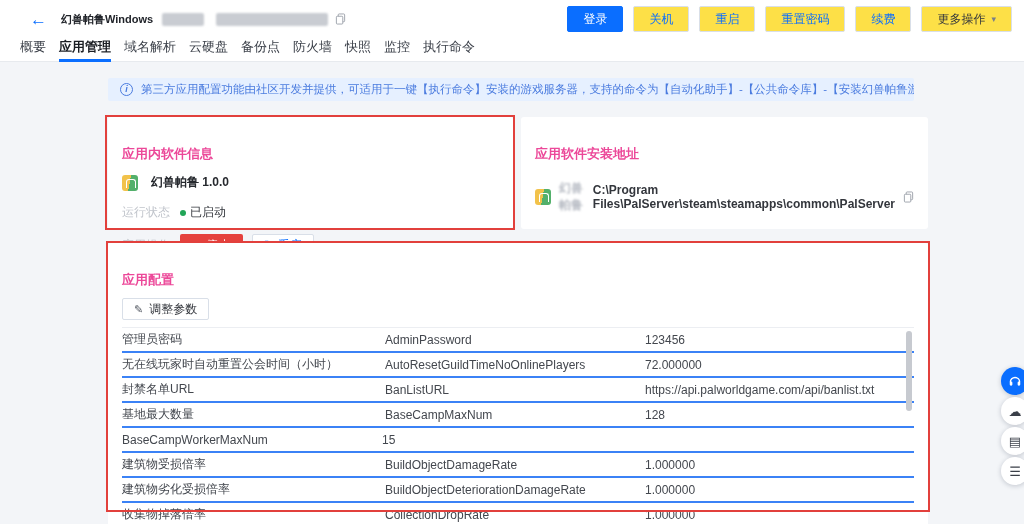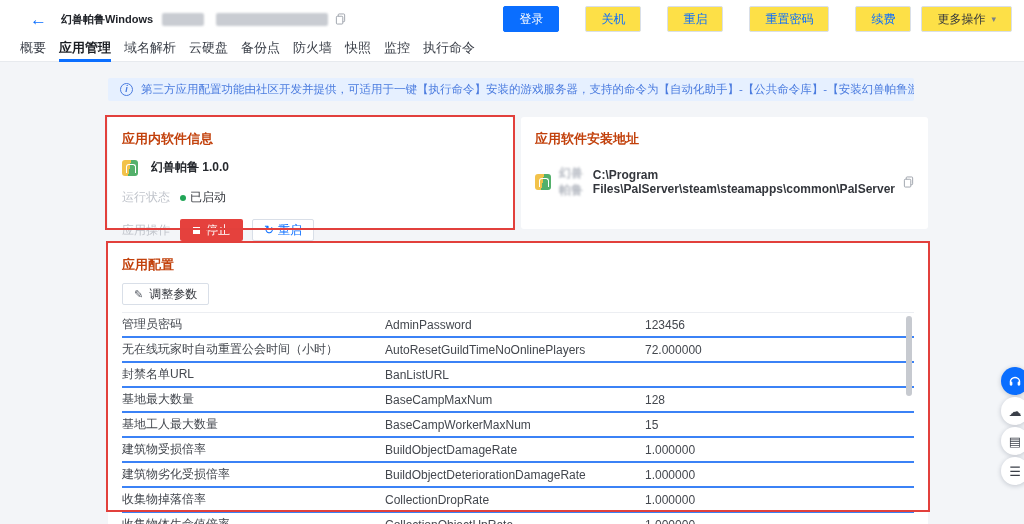--- a/index.html
+++ b/index.html
@@ -12,41 +12,41 @@
 
   
   .chrome{position:absolute;top:0;left:0;right:0;height:62px;background:#fff;border-bottom:1px solid #e7eaee;}
   .topbar{height:38px;display:flex;align-items:center;padding:0 12px 0 30px;}
   .back{color:var(--primary);font-size:17px;line-height:1;cursor:pointer;margin-right:14px;}
   .win-title{font-size:11px;font-weight:bold;color:#21242a;}
   .redact{height:13px;border-radius:2px;background:#c9ccd2;filter:blur(1.3px);display:inline-block;}
   .redact.r1{width:42px;margin-left:9px;}
   .redact.r2{width:112px;margin-left:12px;}
   .copy-ic{margin-left:7px;display:inline-flex;cursor:pointer;}
-  .actions{margin-left:auto;display:flex;gap:26px;align-items:center;}
+  .actions{margin-left:auto;display:flex;gap:10px;align-items:center;}
   .btn{height:26px;padding:0 15px;font-size:12px;border-radius:2px;display:inline-flex;align-items:center;cursor:pointer;background:#fde047;border:1px solid #d9dfe8;color:var(--primary);font-family:inherit;}
   .btn.primary{background:var(--primary);border-color:var(--primary);color:#fff;}
   .btn.more{color:#33363c;gap:6px;}
   .caret{font-size:9px;color:#7a7f88;}
 
-  .tabs{display:flex;gap:13px;padding-left:20px;height:24px;align-items:stretch;}
+  .tabs{display:flex;gap:13px;padding-left:20px;height:24px;align-items:stretch;font-family:Liberation Mono, monospace;}
   .tab{position:relative;font-size:13px;color:#3a3f48;line-height:20px;cursor:pointer;white-space:nowrap;}
   .tab.active{font-weight:bold;color:#1c1f24;}
   .tab.active::after{content:"";position:absolute;left:0;right:0;bottom:0;height:3px;background:var(--primary);}
 
   
   .banner{position:absolute;left:108px;top:78px;width:806px;height:23px;background:var(--banner-bg);border-radius:2px;display:flex;align-items:center;gap:8px;padding:0 12px;font-size:11.5px;color:var(--banner-text);white-space:nowrap;overflow:hidden;}
   .info-ic{flex:none;width:13px;height:13px;border:1px solid var(--banner-text);border-radius:50%;font-size:9px;line-height:11px;text-align:center;font-style:italic;font-weight:bold;}
 
   
   .card{position:absolute;background:#fff;border-radius:3px;}
   #card-software{left:108px;top:117px;width:405px;height:112px;}
   #card-path{left:521px;top:117px;width:407px;height:112px;}
   #card-config{left:108px;top:243px;width:820px;height:290px;}
-  .card-title{padding:13px 14px 0;font-size:13px;font-weight:bold;color:#c2410c;}
+  .card-title{padding:28px 14px 0;font-size:13px;font-weight:bold;color:#ec4899;}
 
   .app-row{display:flex;align-items:center;gap:13px;margin:11px 14px 0;}
   .app-icon{width:16px;height:16px;border-radius:3px;background:linear-gradient(100deg,#f2c24a 48%,#53b06b 48%);flex:none;position:relative;}
   .app-icon::after{content:"";position:absolute;left:4px;top:4px;width:8px;height:8px;border:1.5px solid #fff;border-bottom:none;border-radius:3px 3px 0 0;}
   .app-name{font-size:12px;font-weight:bold;color:#26292e;}
   .field-row{display:flex;align-items:center;margin:13px 14px 0;font-size:12px;}
   .field-label{color:#c0c4cb;width:58px;flex:none;}
   .dot{width:6px;height:6px;border-radius:50%;background:var(--running);display:inline-block;margin-right:4px;}
   .ops{gap:9px;display:flex;align-items:center;}
   .stop-btn{height:22px;padding:0 13px;background:var(--danger);color:#fff;border:none;border-radius:2px;font-size:12px;display:inline-flex;align-items:center;gap:6px;cursor:pointer;font-family:inherit;}
@@ -180,30 +180,30 @@
 
         <div class="config-row">
           <span class="c1">无在线玩家时自动重置公会时间（小时）</span>
           <span class="c2">AutoResetGuildTimeNoOnlinePlayers</span>
           <span class="c3">72.000000</span>
         </div>
 
         <div class="config-row">
           <span class="c1">封禁名单URL</span>
           <span class="c2">BanListURL</span>
+          <span class="c3">https://api.palworldgame.com/api/banlist.txt</span>
         </div>
 
         <div class="config-row">
           <span class="c1">基地最大数量</span>
           <span class="c2">BaseCampMaxNum</span>
           <span class="c3">128</span>
         </div>
 
         <div class="config-row">
-          <span class="c1">基地工人最大数量</span>
           <span class="c2">BaseCampWorkerMaxNum</span>
           <span class="c3">15</span>
         </div>
 
         <div class="config-row">
           <span class="c1">建筑物受损倍率</span>
           <span class="c2">BuildObjectDamageRate</span>
           <span class="c3">1.000000</span>
         </div>
 

